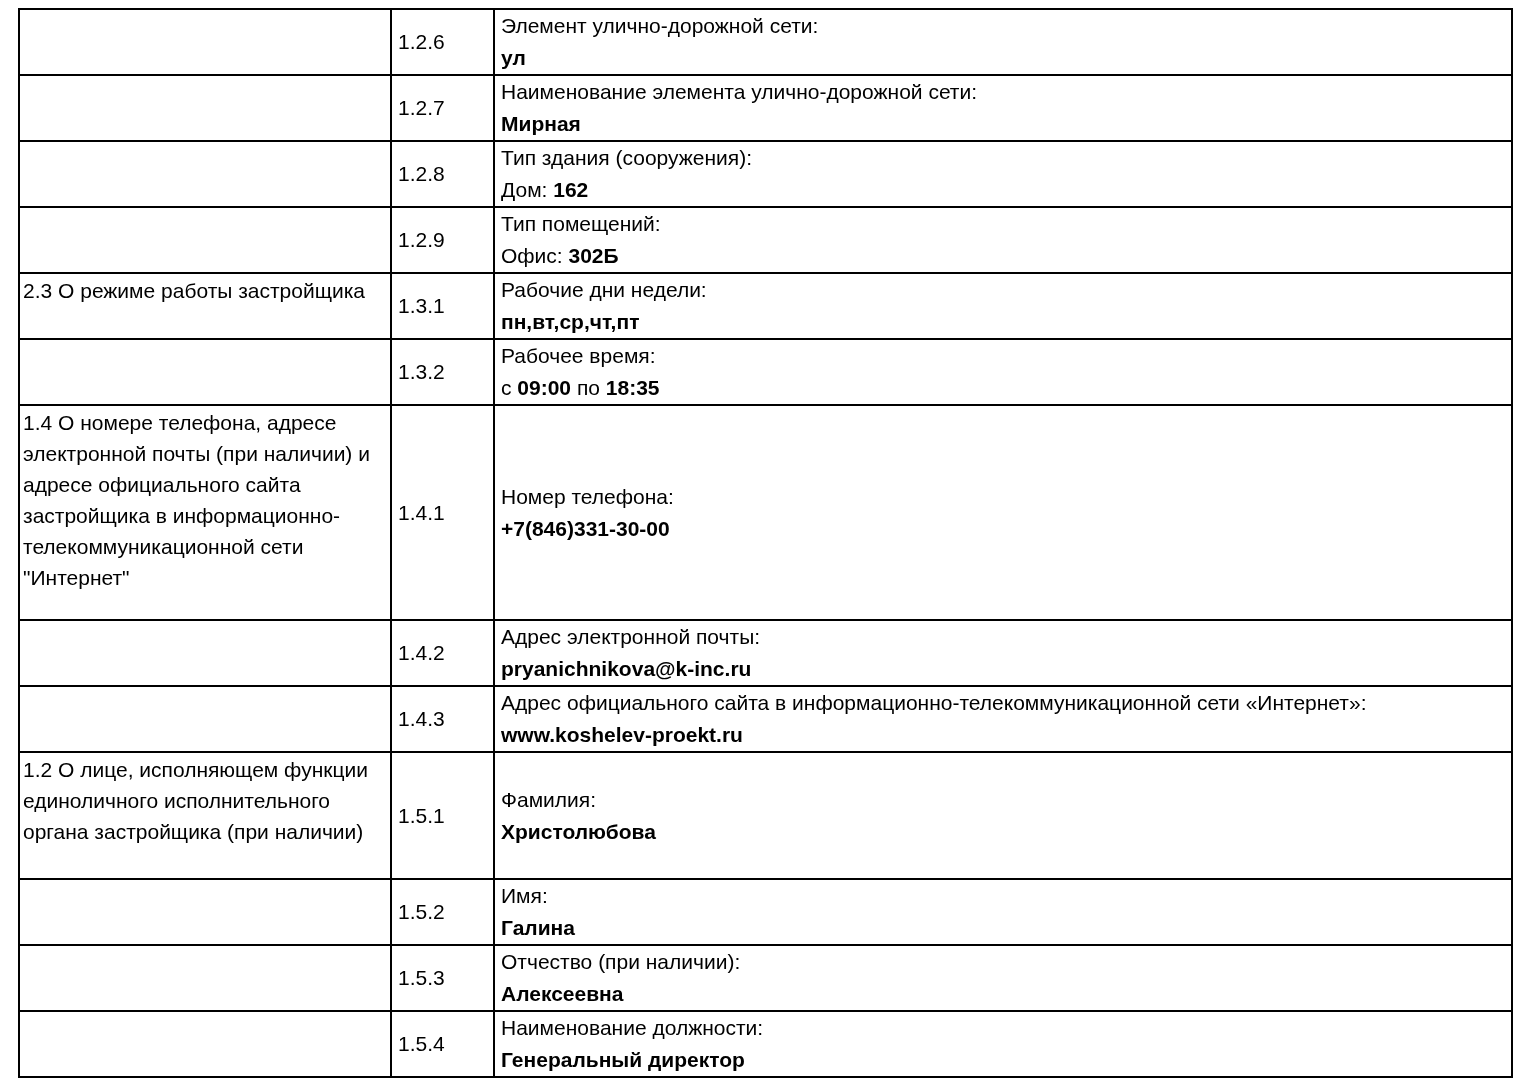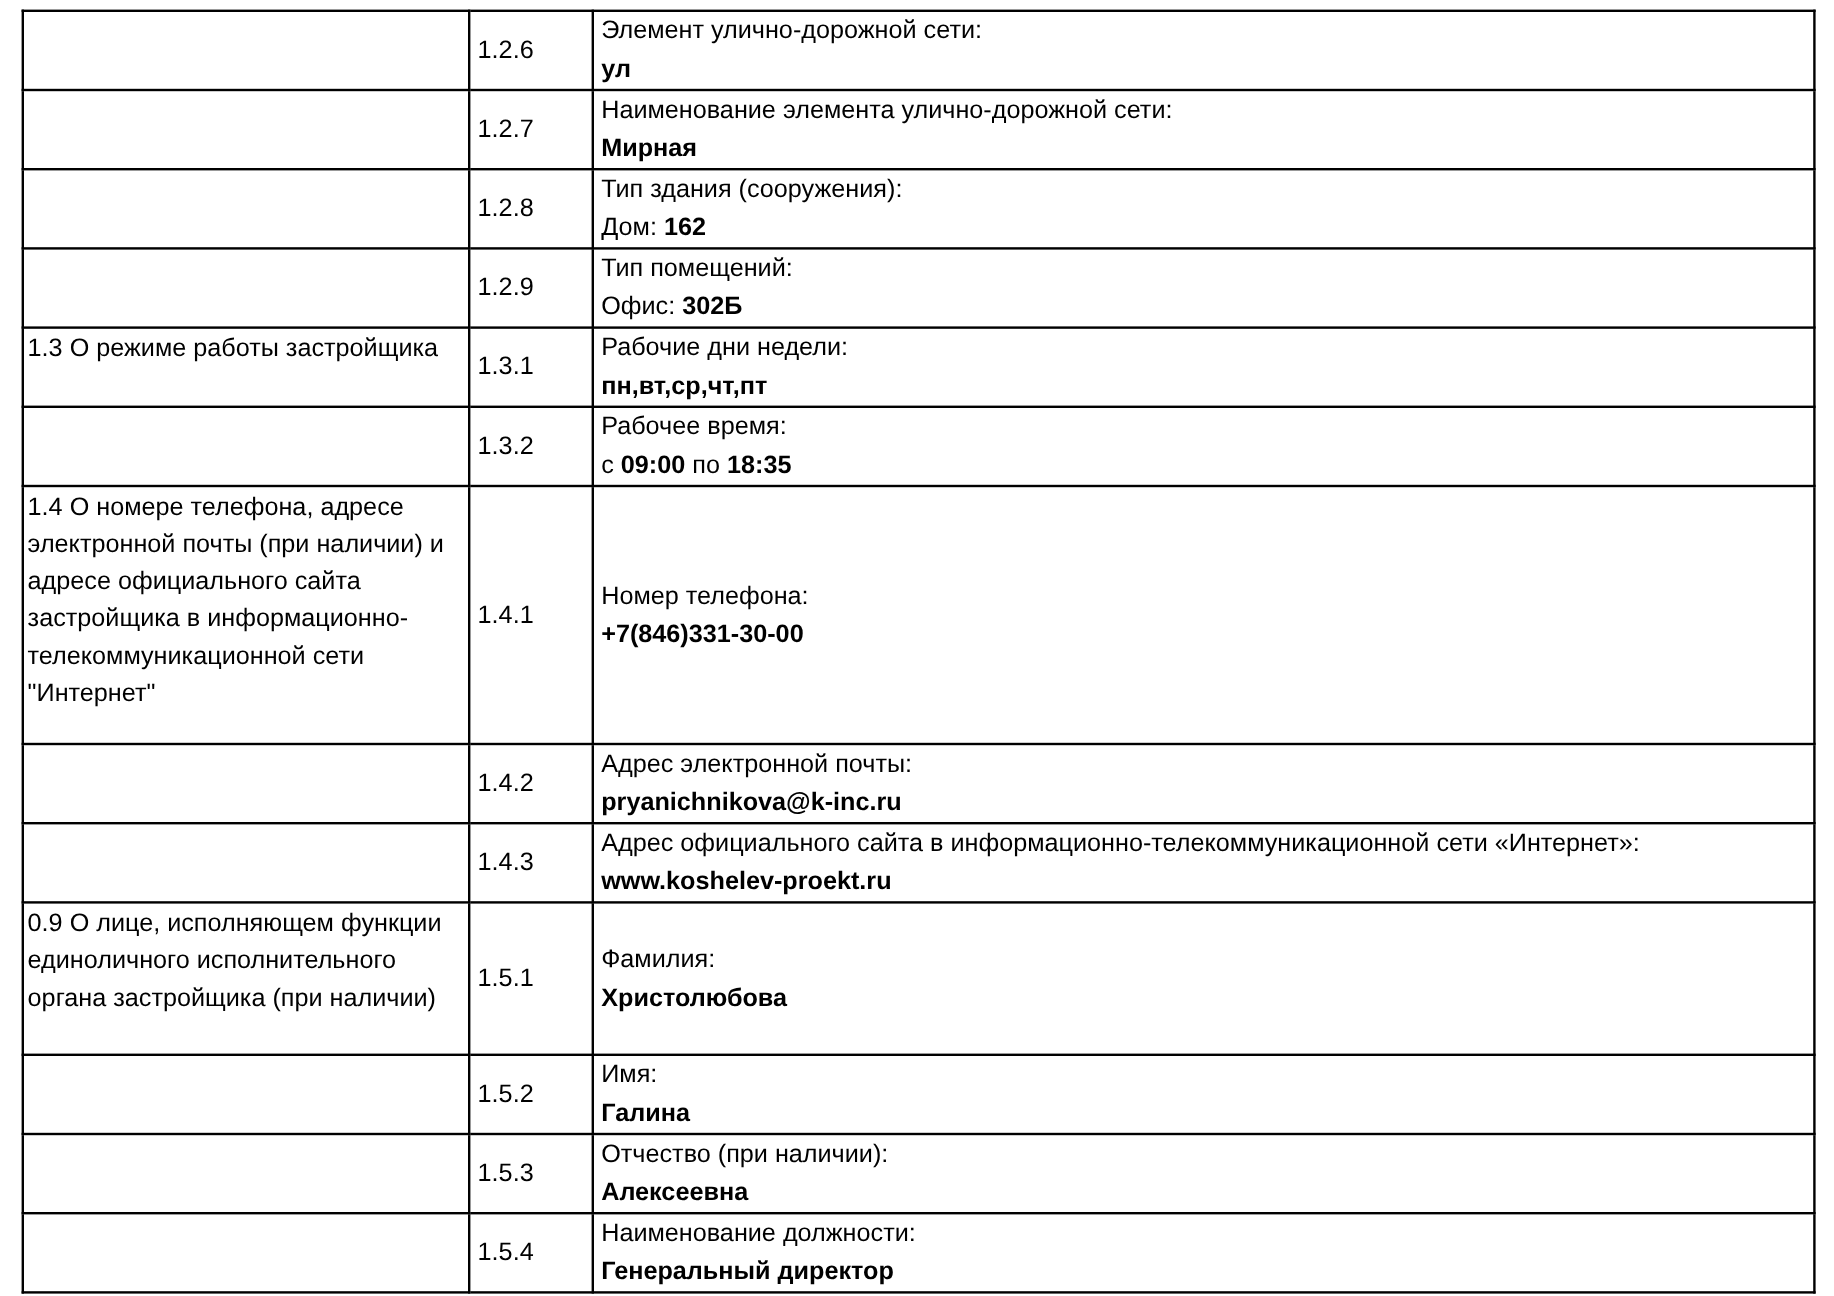--- a/index.html
+++ b/index.html
@@ -81,21 +81,21 @@
         <tr style="height: 66px;">
           <td class="section-cell"></td>
           <td class="code-cell"><span>1.2.9</span></td>
           <td class="content-cell">
             <div class="label-line">Тип помещений:</div>
             <div class="value-line"><span class="r">Офис: </span><span class="b">302Б</span></div>
           </td>
         </tr>
         <tr style="height: 66px;">
           <td class="section-cell">
-            <div>1.3 О режиме работы застройщика</div>
+            <div>2.3 О режиме работы застройщика</div>
           </td>
           <td class="code-cell"><span>1.3.1</span></td>
           <td class="content-cell">
             <div class="label-line">Рабочие дни недели:</div>
             <div class="value-line"><span class="b">пн,вт,ср,чт,пт</span></div>
           </td>
         </tr>
         <tr style="height: 65px;">
           <td class="section-cell"></td>
           <td class="code-cell"><span>1.3.2</span></td>
@@ -125,21 +125,21 @@
         <tr style="height: 66px;">
           <td class="section-cell"></td>
           <td class="code-cell"><span>1.4.3</span></td>
           <td class="content-cell">
             <div class="label-line">Адрес официального сайта в информационно-телекоммуникационной сети «Интернет»:</div>
             <div class="value-line"><span class="b">www.koshelev-proekt.ru</span></div>
           </td>
         </tr>
         <tr style="height: 127px;">
           <td class="section-cell">
-            <div>0.9 О лице, исполняющем функции единоличного исполнительного органа застройщика (при наличии)</div>
+            <div>1.2 О лице, исполняющем функции единоличного исполнительного органа застройщика (при наличии)</div>
           </td>
           <td class="code-cell"><span>1.5.1</span></td>
           <td class="content-cell">
             <div class="label-line">Фамилия:</div>
             <div class="value-line"><span class="b">Христолюбова</span></div>
           </td>
         </tr>
         <tr style="height: 66px;">
           <td class="section-cell"></td>
           <td class="code-cell"><span>1.5.2</span></td>

